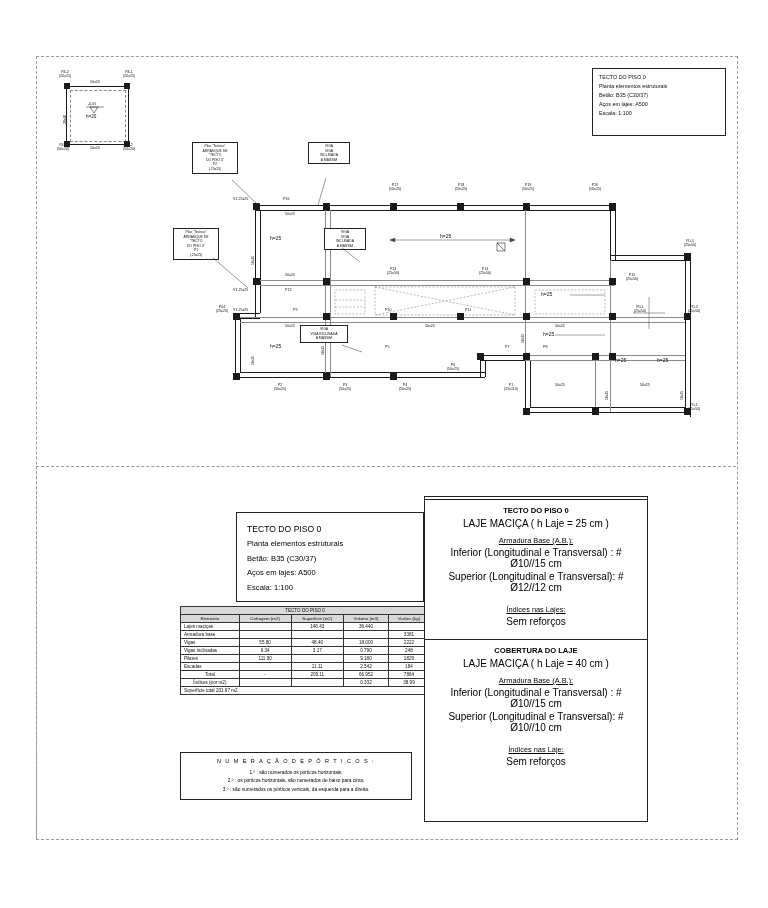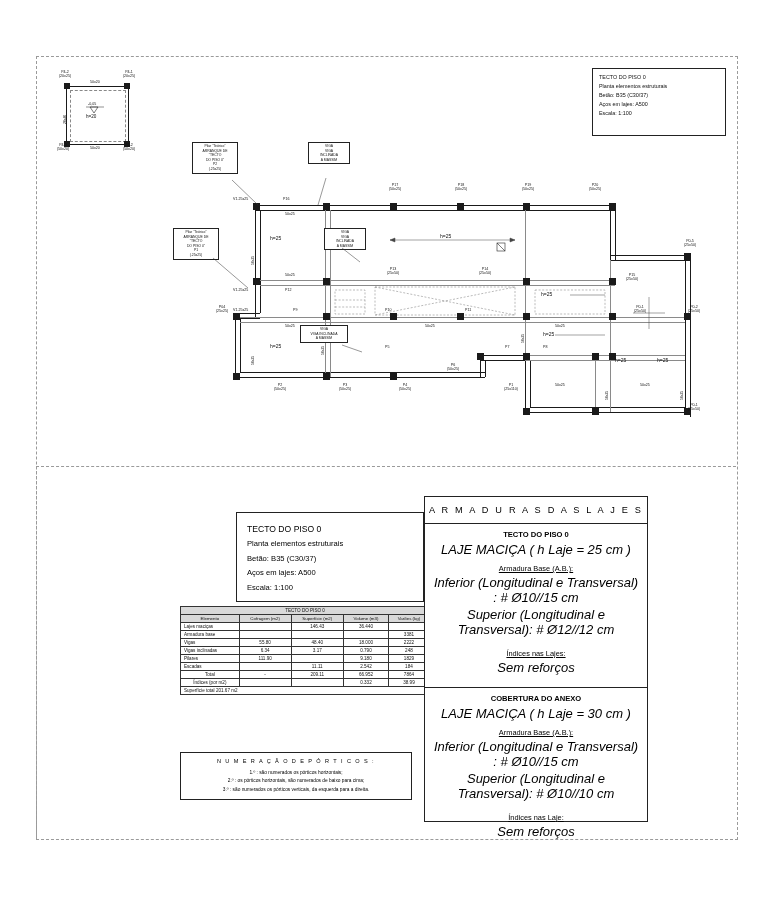--- a/index.html
+++ b/index.html
@@ -25,21 +25,21 @@
   .legend{position:absolute;border:1px solid #222;background:#fff;padding:8px 10px;}
   .legend .l1{font-size:7.6px;line-height:1.9;}
   .legend .l2{font-size:8.6px;line-height:1.9;}
 
   
   .arm{position:absolute;border:1px solid #222;background:#fff;}
   .arm h1{margin:0;padding:8px 0 6px;font-size:9.2px;font-weight:normal;letter-spacing:2.2px;text-align:center;}
   .arm .hr{height:1px;background:#222;margin:2px 0 6px;}
   .arm .sec{padding:0 8px 8px;text-align:center;}
   .arm .t{font-size:7.6px;font-weight:bold;margin:2px 0 3px;}
-  .arm .s{font-size:13px;margin:2px 0;font-style:italic;}
+  .arm .s{font-size:10px;margin:2px 0;}
   .arm .u{font-size:7.4px;margin:7px 0 2px;text-decoration:underline;}
 
   
   table.qt{position:absolute;border-collapse:collapse;background:#fff;font-size:4.6px;}
   table.qt th, table.qt td{border:1px solid #333;padding:1px 2px;color:#111;}
   table.qt th{background:#d9d9d9;font-weight:normal;text-align:center;font-size:4.4px;}
   table.qt td.num{text-align:center;}
   table.qt td.lbl-c{text-align:left;padding-left:3px;}
   table.qt .cap{background:#d9d9d9;text-align:center;}
 
@@ -356,35 +356,34 @@
     </table>
 
   <div class="numbox" style="left:180px;top:752px;width:216px;">
     <div class="h">N U M E R A Ç Ã O   D E   P Ó R T I C O S :</div>
     <div class="r" style="text-align:center">1.º : são numerados os pórticos horizontais;</div>
     <div class="r" style="text-align:center">2.º : os pórticos horizontais, são numerados de baixo para cima;</div>
     <div class="r" style="text-align:center">3.º : são numerados os pórticos verticais, da esquerda para a direita.</div>
   </div>
 
   <div class="arm" style="left:424px;top:496px;width:222px;height:324px;">
-    <h1>A R M A D U R A S   D A S   L A J E S</h1>
     <div class="hr"></div>
     <div class="sec">
       <div class="t">TECTO DO PISO 0</div>
       <div class="s">LAJE MACIÇA ( h Laje = 25 cm )</div>
       <div class="u">Armadura Base (A.B.):</div>
       <div class="s">Inferior (Longitudinal e Transversal) : # Ø10//15 cm</div>
       <div class="s">Superior (Longitudinal e Transversal): # Ø12//12 cm</div>
       <div class="u" style="margin-top:12px">Índices nas Lajes:</div>
       <div class="s">Sem reforços</div>
     </div>
     <div class="hr"></div>
     <div class="sec">
-      <div class="t">COBERTURA DO ANEXO</div>
-      <div class="s">LAJE MACIÇA ( h Laje = 30 cm )</div>
+      <div class="t">COBERTURA DO LAJE</div>
+      <div class="s">LAJE MACIÇA ( h Laje = 40 cm )</div>
       <div class="u">Armadura Base (A.B.):</div>
       <div class="s">Inferior (Longitudinal e Transversal) : # Ø10//15 cm</div>
       <div class="s">Superior (Longitudinal e Transversal): # Ø10//10 cm</div>
       <div class="u" style="margin-top:12px">Índices nas Laje:</div>
       <div class="s">Sem reforços</div>
     </div>
   </div>
 
 </div>
 

